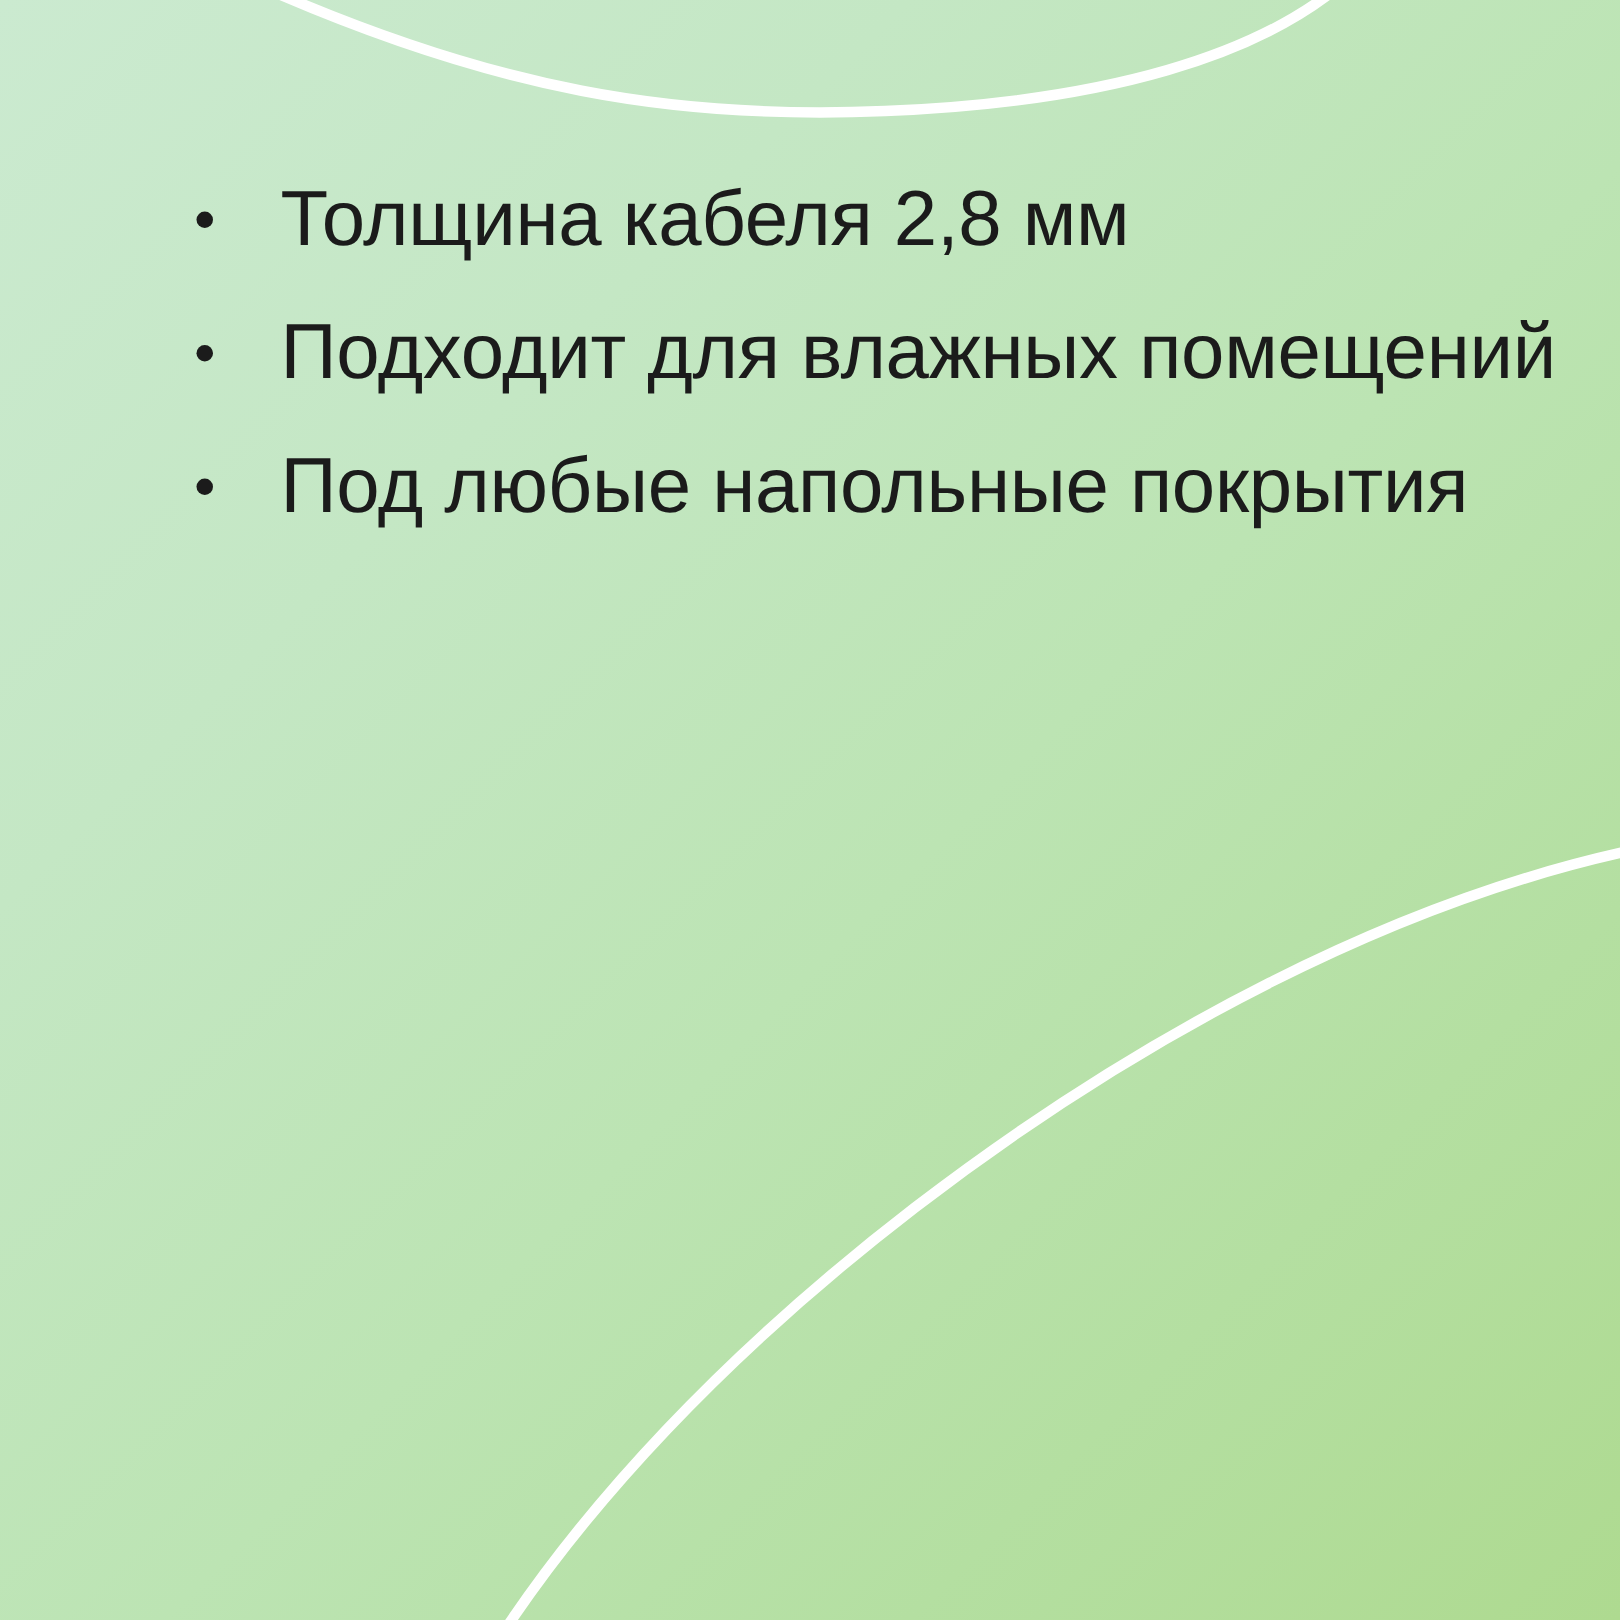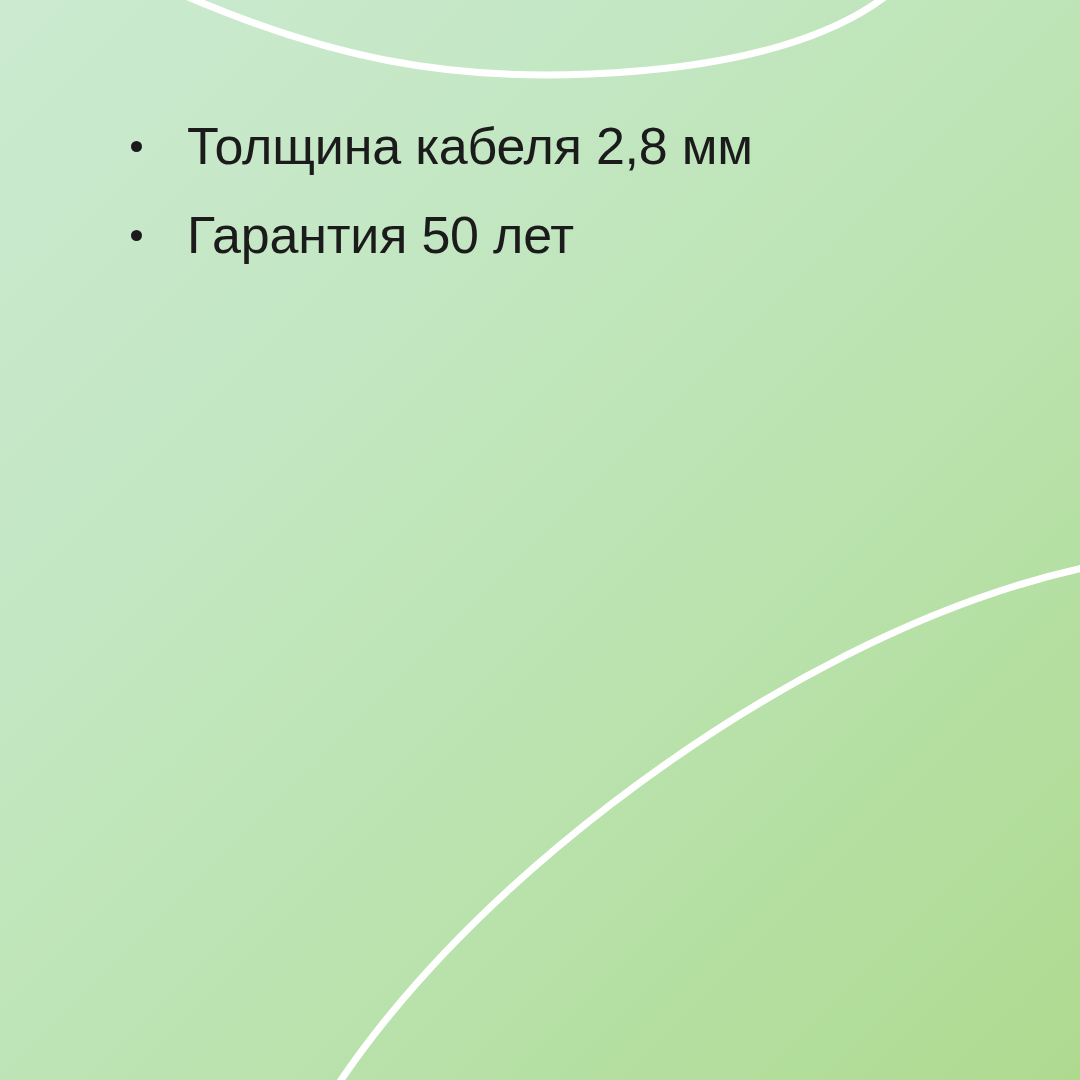--- a/index.html
+++ b/index.html
@@ -90,21 +90,25 @@
   <ul class="feature-list">
 
     <li class="feature-item">
       <span class="bullet-dot"></span>
       <span class="feature-text">Толщина кабеля 2,8 мм</span>
     </li>
 
 
 
 
-
+    <li class="feature-item">
+      <span class="bullet-dot"></span>
+      <span class="feature-text">Подходит для влажных помещений</span>
+    </li>
 
     <li class="feature-item">
       <span class="bullet-dot"></span>
-      <span class="feature-text">Гарантия 50 лет</span>
+      <span class="feature-text">Под любые напольные покрытия</span>
     </li>
+
 
   </ul>
 </div>
 
 </body></html>

